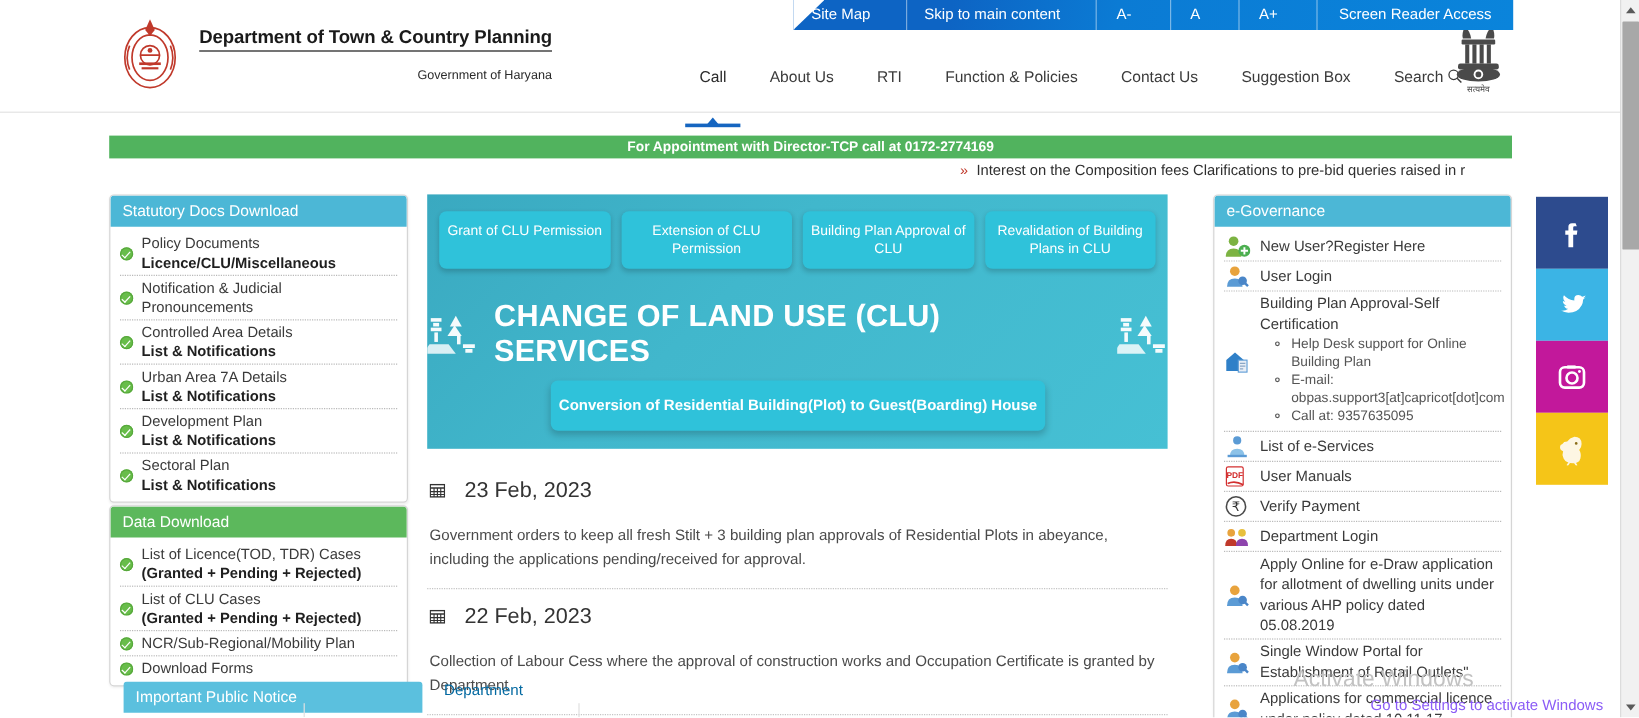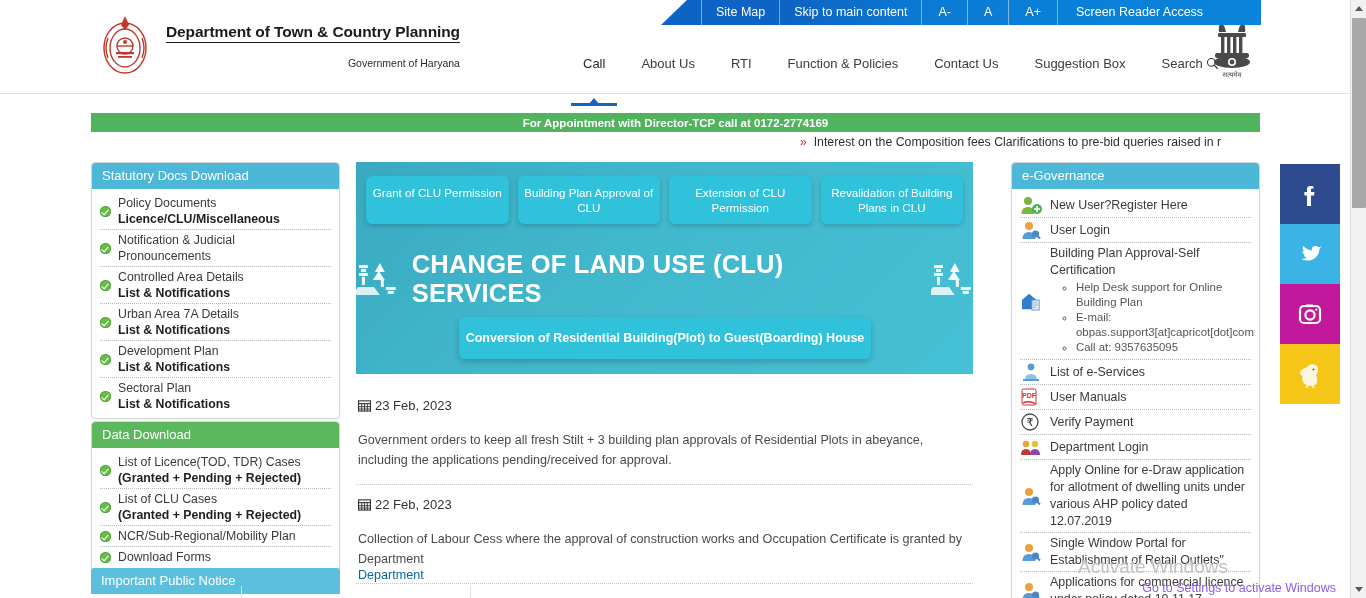--- a/index.html
+++ b/index.html
@@ -14,21 +14,21 @@
     width: 1366px; height: 598px;
     overflow: hidden;
     background: #ffffff;
   }
 
   
   .utilbar {
     position: absolute; top: 0; left: 661px;
     width: 600px; height: 25px;
     background: linear-gradient(100deg, #0d64c4 0%, #0d64c4 22%, #0b7bd4 45%, #0a84db 100%);
-    display: flex; align-items: center; justify-content: center;
+    display: flex; align-items: center; justify-content: space-between;
   }
   .utilbar .corner {
     position: absolute; left: 0; top: 0; width: 26px; height: 25px;
     background: #ffffff;
     clip-path: polygon(0 0, 0 100%, 100% 0);
   }
   .utilbar-item {
     color: #ffffff; font-size: 12.5px; line-height: 25px;
     padding: 0 14px; white-space: nowrap;
     border-left: 1px solid rgba(255,255,255,.45);
@@ -171,21 +171,21 @@
 
   
   .whatsnew-wrap { position: relative; padding-top: 12px; }
   .wn-head {
     width: 250px; margin: 0 auto; text-align: center;
     font-size: 13px; font-weight: bold; color: #2a2a2a; letter-spacing: .6px;
     border-top: 2px solid #e0a449; border-bottom: 2px solid #e0a449;
     padding: 9px 0 8px; line-height: 14px;
   }
   .wn-item { border-bottom: 1px dotted #c4c4c4; padding: 12px 2px 14px; }
-  .wn-date { display: flex; align-items: center; gap: 4px; font-size: 13px; color: #333; }
+  .wn-date { display: flex; align-items: center; gap: 16px; font-size: 18px; color: #333; }
   .wn-cal { width: 13px; height: 13px; }
   .wn-text { font-size: 12.6px; color: #4a4a4a; line-height: 20px; margin-top: 17px; }
 
   
   .eg-row {
     display: flex; align-items: center; gap: 8px;
     border-bottom: 1px dotted #b9b9b9; padding: 2px 0; min-height: 20px;
   }
   .eg-row:last-child { border-bottom: none; }
   .eg-ico { flex: 0 0 22px; width: 22px; height: 20px; }
@@ -216,21 +216,21 @@
   .sb-up { top: 0; } .sb-down { bottom: 0; }
   .sb-arrow { width: 0; height: 0; border-left: 4px solid transparent; border-right: 4px solid transparent; }
   .sb-up .sb-arrow { border-bottom: 5px solid #5a5a5a; }
   .sb-down .sb-arrow { border-top: 5px solid #5a5a5a; }
   .sb-thumb {
     position: absolute; left: 1px; top: 18px; width: 14px; height: 190px;
     background: #a8a8a8; border-radius: 1px;
   }
 
   
-  .peek { position: absolute; left: 0; top: 568px; width: 1350px; height: 30px; overflow: hidden; }
+  .peek { position: absolute; left: 12px; top: 568px; width: 1350px; height: 30px; overflow: hidden; }
   .peek-left {
     position: absolute; left: 91px; top: 0; width: 249px;
   }
   .peek-head { height: 26px; line-height: 26px; padding: 0 10px; color: #fff; font-size: 13px; background: #5bc0de; border-radius: 3px 3px 0 0; }
   .peek-mid { position: absolute; left: 358px; top: 0; font-size: 12.6px; color: #0369a1; }
 
   
   .wm {
     position: absolute; right: 30px; bottom: 2px;
     text-align: right; color: #8b5cf6; pointer-events: none;
@@ -414,22 +414,22 @@
         </div>
       </div>
     </div>
   </div>
 
   <div class="col-mid">
 
     <div class="banner">
       <div class="banner-btns">
         <div class="bbtn">Grant of CLU Permission</div>
+        <div class="bbtn">Extension of CLU Permission</div>
         <div class="bbtn">Building Plan Approval of CLU</div>
-        <div class="bbtn">Extension of CLU Permission</div>
         <div class="bbtn">Revalidation of Building Plans in CLU</div>
       </div>
 
       <div class="banner-title">
         <svg class="glyph-ind" viewBox="0 0 42 36">
           <g fill="#ffffff">
             <rect x="3" y="4" width="9" height="3"></rect>
               <rect x="5" y="8" width="5" height="3"></rect>
             <rect x="3" y="12" width="9" height="3"></rect>
               <rect x="6" y="16" width="3" height="8"></rect>
@@ -574,21 +574,21 @@
           <span class="eg-label">Department Login</span>
         </div>
 
         <div class="eg-row">
           <svg class="eg-ico" viewBox="0 0 22 20">
             <circle cx="9" cy="6" r="4" fill="#e8a33d"></circle>
             <path d="M2.5 19 q0 -7 6.5 -7 t6.5 7Z" fill="#5b9bd5"></path>
             <circle cx="15.5" cy="14" r="3.6" fill="#4a86c8"></circle>
             <path d="M15.5 14 l4.5 4.5" stroke="#4a86c8" stroke-width="2"></path>
           </svg>
-          <span class="eg-label">Apply Online for e-Draw application for allotment of dwelling units under various AHP policy dated 12.07.2019</span>
+          <span class="eg-label">Apply Online for e-Draw application for allotment of dwelling units under various AHP policy dated 05.08.2019</span>
         </div>
 
         <div class="eg-row">
           <svg class="eg-ico" viewBox="0 0 22 20">
             <circle cx="9" cy="6" r="4" fill="#e8a33d"></circle>
             <path d="M2.5 19 q0 -7 6.5 -7 t6.5 7Z" fill="#5b9bd5"></path>
             <circle cx="15.5" cy="14" r="3.6" fill="#4a86c8"></circle>
             <path d="M15.5 14 l4.5 4.5" stroke="#4a86c8" stroke-width="2"></path>
           </svg>
           <span class="eg-label">Single Window Portal for Establishment of Retail Outlets"</span>

